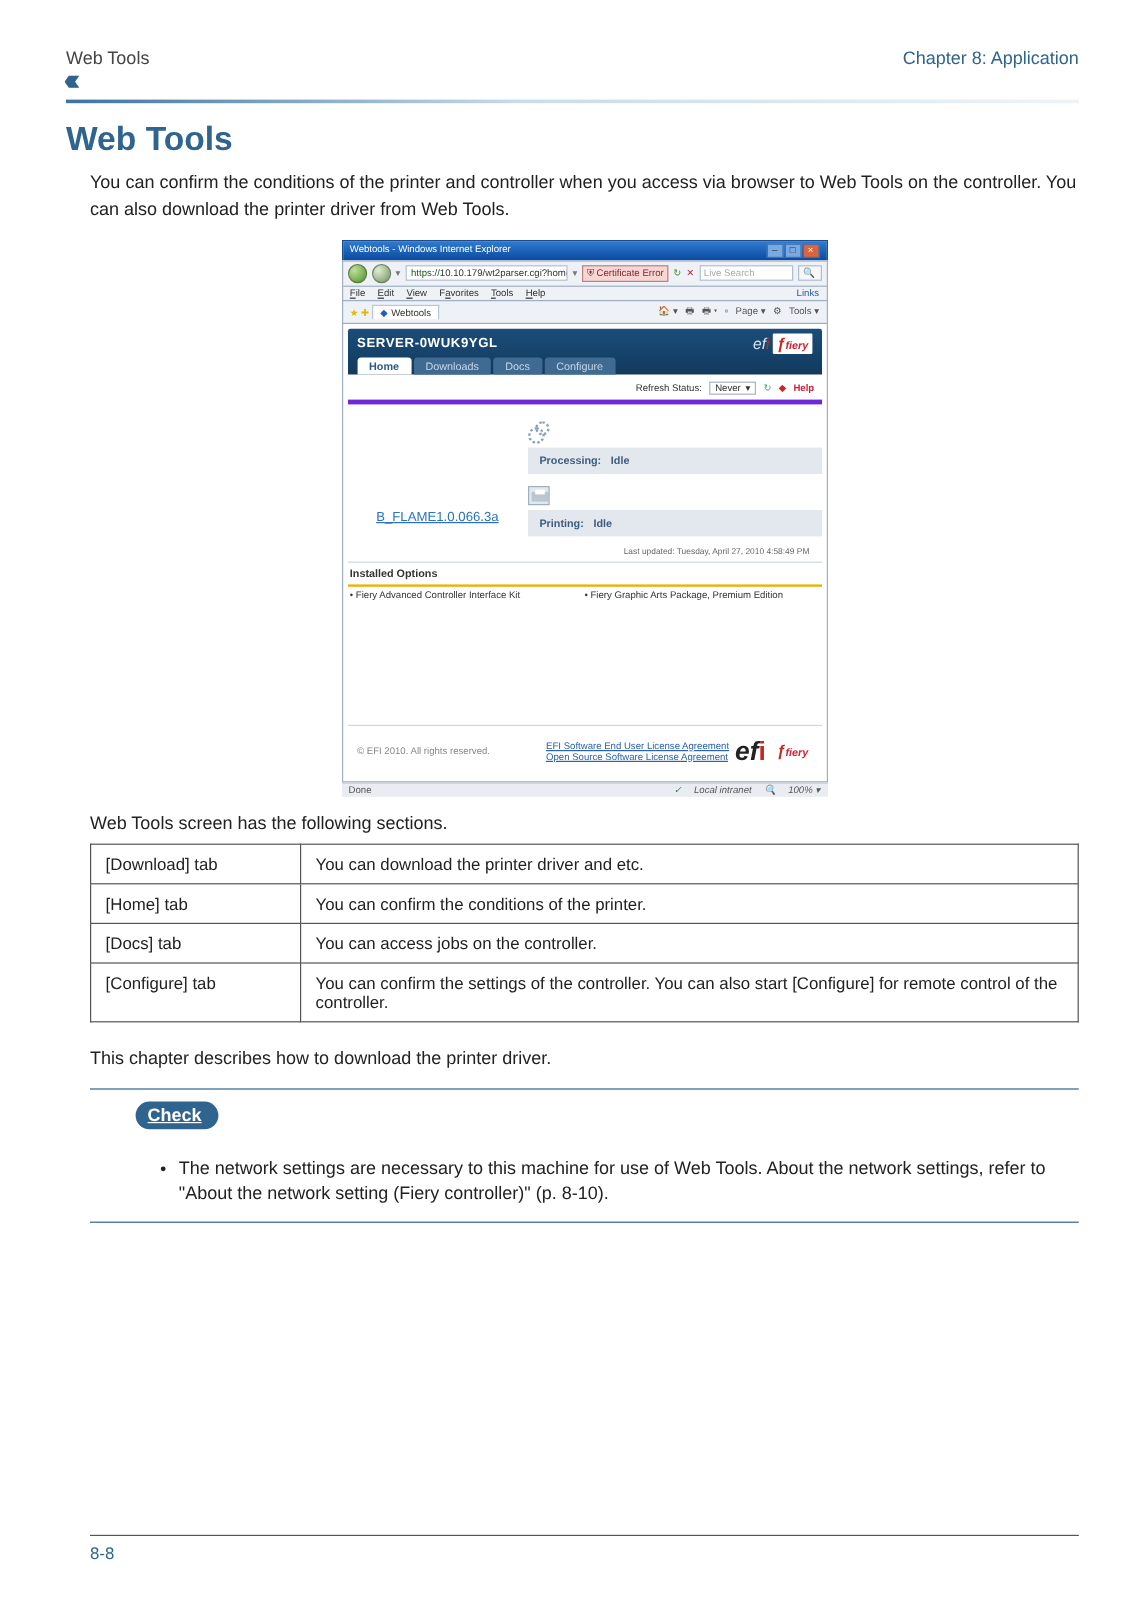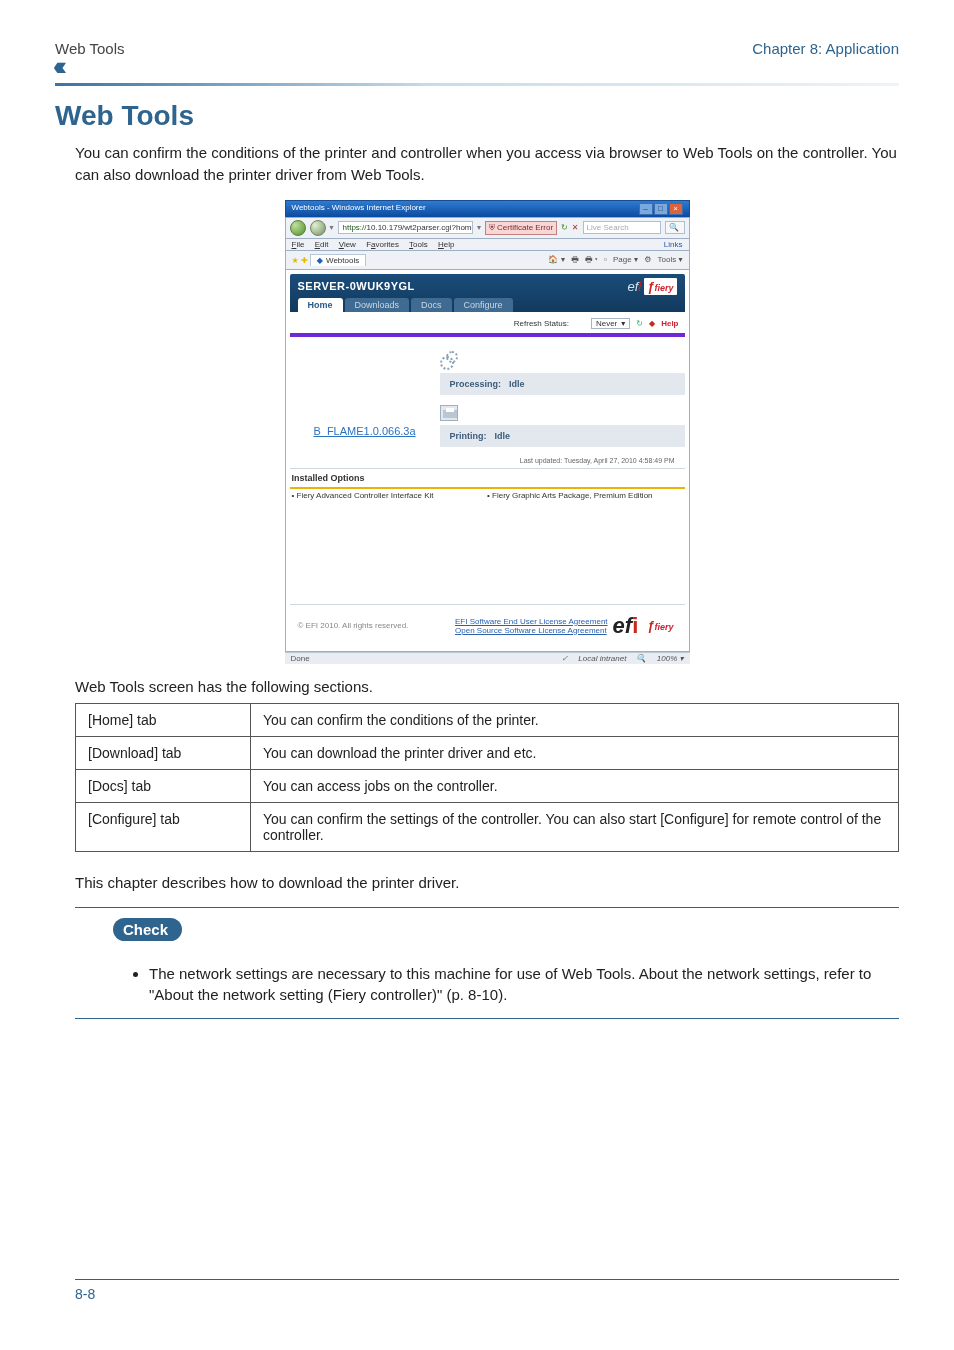--- a/index.html
+++ b/index.html
@@ -187,21 +187,21 @@
   }
   .refresh-row {
     display: flex; justify-content: flex-end; align-items: center;
     gap: 6px;
     padding: 4px 6px;
     border-bottom: 4px solid #6d28d9;
     font-size: 8px;
   }
   .refresh-sel {
     border: 1px solid #a8b4c2; padding: 0 4px; background: #fff;
-    display: inline-flex; align-items: flex-end; gap: 4px; margin-left: 16px;
+    display: inline-flex; align-items: flex-end; gap: 4px;
   }
   .help-link { color: #c23; font-weight: bold; }
   .content-row { display: flex; padding: 8px 0 4px 0; }
   .printer-col { width: 150px; text-align: center; }
   .printer-draw {
     width: 80px; height: 70px;
     margin: 4px auto 6px auto;
     background:
       linear-gradient(#3d6ea3,#3d6ea3) 32px 0/16px 12px no-repeat,
       linear-gradient(#cfd8e2,#cfd8e2) 34px 2/12px 8px no-repeat,
@@ -286,20 +286,21 @@
   }
   .check-label {
     display: inline-block;
     background: #2f648f;
     color: #fff;
     font-weight: bold;
     font-size: 15px;
     padding: 3px 14px 3px 10px;
     border-radius: 14px;
     margin: 0 0 6px 32px;
+    text-decoration: underline;
   }
   .info-ul { margin: 16px 0 0 68px; padding: 0; }
   .info-ul li { font-size: 15px; line-height: 1.45; list-style: disc; }
   .footer-line { border-top: 1px solid #555; margin-top: 260px; }
   .page-num { color: #2f648f; font-size: 14px; margin-top: 6px; }
 </style>
 </head>
 <body>
 
 <div class="page">
@@ -443,26 +444,26 @@
           <span>🔍 <span>100%</span> ▾</span>
         </span>
       </div>
     </div>
 
     <p class="table-lead">Web Tools screen has the following sections.</p>
 
     <table class="simple">
       <tbody>
           <tr>
+        <th>[Download] tab</th>
+        <td>You can download the printer driver and etc.</td>
+      </tr>
+      <tr>
         <th>[Home] tab</th>
         <td>You can confirm the conditions of the printer.</td>
-      </tr>
-      <tr>
-        <th>[Download] tab</th>
-        <td>You can download the printer driver and etc.</td>
       </tr>
       <tr>
         <th>[Docs] tab</th>
         <td>You can access jobs on the controller.</td>
       </tr>
       <tr>
         <th>[Configure] tab</th>
         <td>You can confirm the settings of the controller. You can also start [Configure] for remote control of the controller.</td>
       </tr>
     </tbody>

